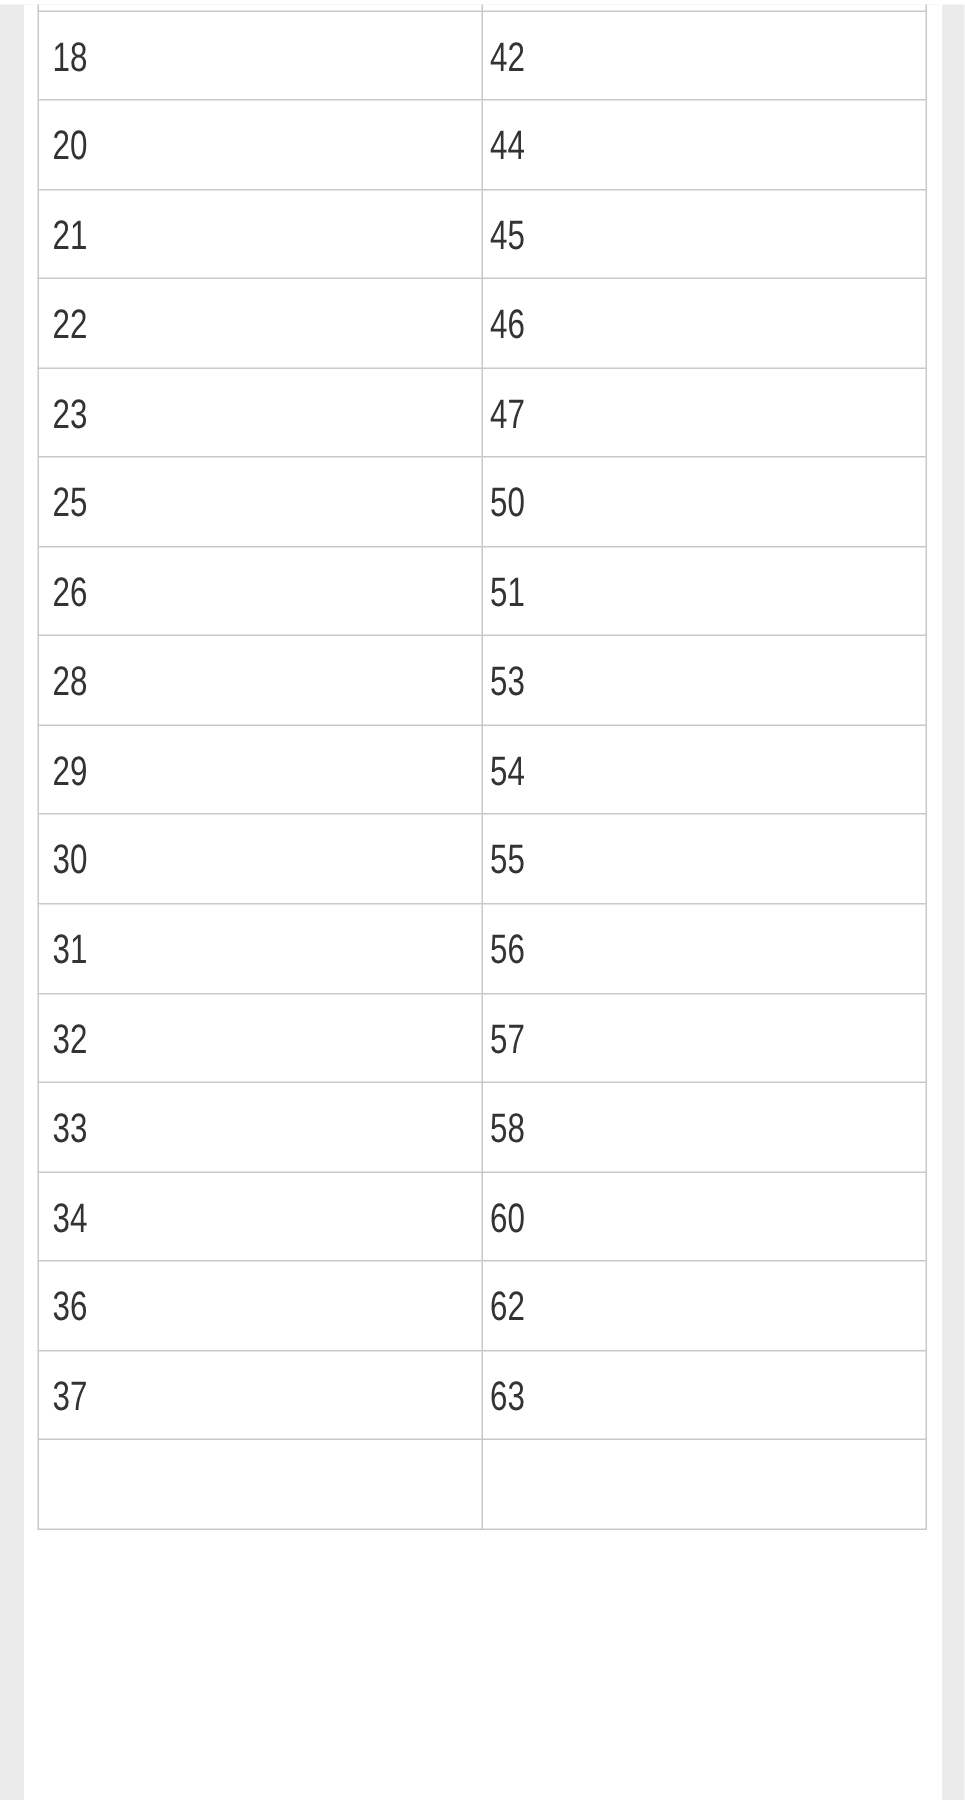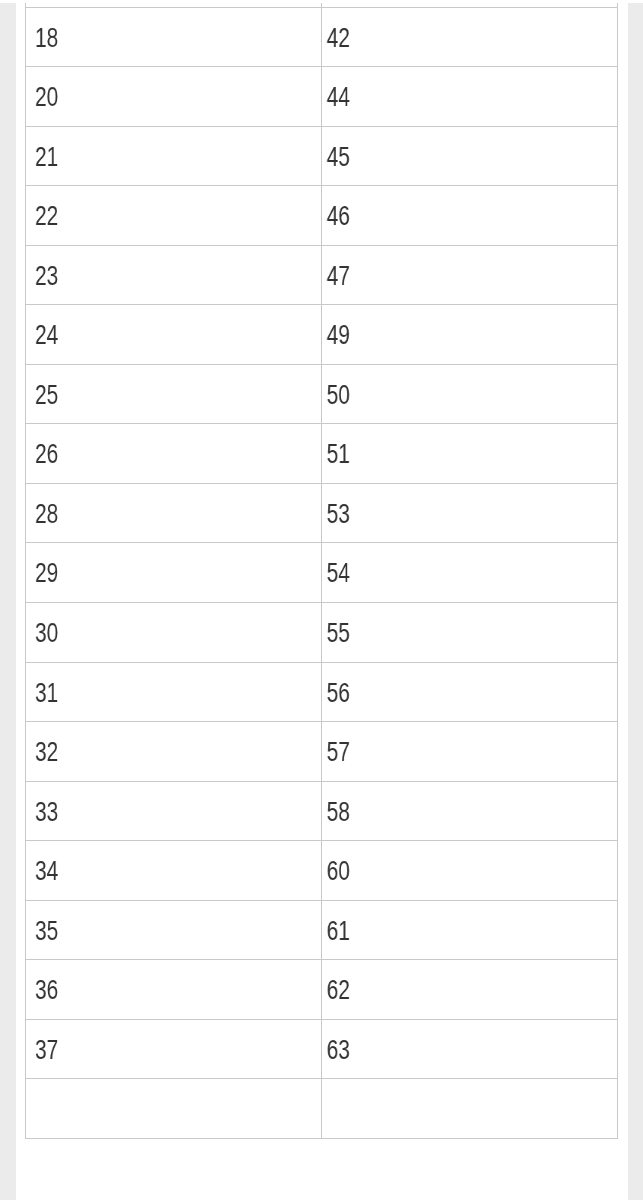--- a/index.html
+++ b/index.html
@@ -64,24 +64,20 @@
         </tr>
         <tr>
           <td class="col-a"><span class="cell-text">22</span></td>
           <td class="col-b"><span class="cell-text">46</span></td>
         </tr>
         <tr>
           <td class="col-a"><span class="cell-text">23</span></td>
           <td class="col-b"><span class="cell-text">47</span></td>
         </tr>
         <tr>
-          <td class="col-a"><span class="cell-text">24</span></td>
-          <td class="col-b"><span class="cell-text">49</span></td>
-        </tr>
-        <tr>
           <td class="col-a"><span class="cell-text">25</span></td>
           <td class="col-b"><span class="cell-text">50</span></td>
         </tr>
         <tr>
           <td class="col-a"><span class="cell-text">26</span></td>
           <td class="col-b"><span class="cell-text">51</span></td>
         </tr>
         <tr>
           <td class="col-a"><span class="cell-text">28</span></td>
           <td class="col-b"><span class="cell-text">53</span></td>
@@ -104,24 +100,20 @@
         </tr>
         <tr>
           <td class="col-a"><span class="cell-text">33</span></td>
           <td class="col-b"><span class="cell-text">58</span></td>
         </tr>
         <tr>
           <td class="col-a"><span class="cell-text">34</span></td>
           <td class="col-b"><span class="cell-text">60</span></td>
         </tr>
         <tr>
-          <td class="col-a"><span class="cell-text">35</span></td>
-          <td class="col-b"><span class="cell-text">61</span></td>
-        </tr>
-        <tr>
           <td class="col-a"><span class="cell-text">36</span></td>
           <td class="col-b"><span class="cell-text">62</span></td>
         </tr>
         <tr>
           <td class="col-a"><span class="cell-text">37</span></td>
           <td class="col-b"><span class="cell-text">63</span></td>
         </tr>
         <tr>
           <td class="col-a"><span class="cell-text"></span></td>
           <td class="col-b"><span class="cell-text"></span></td>

